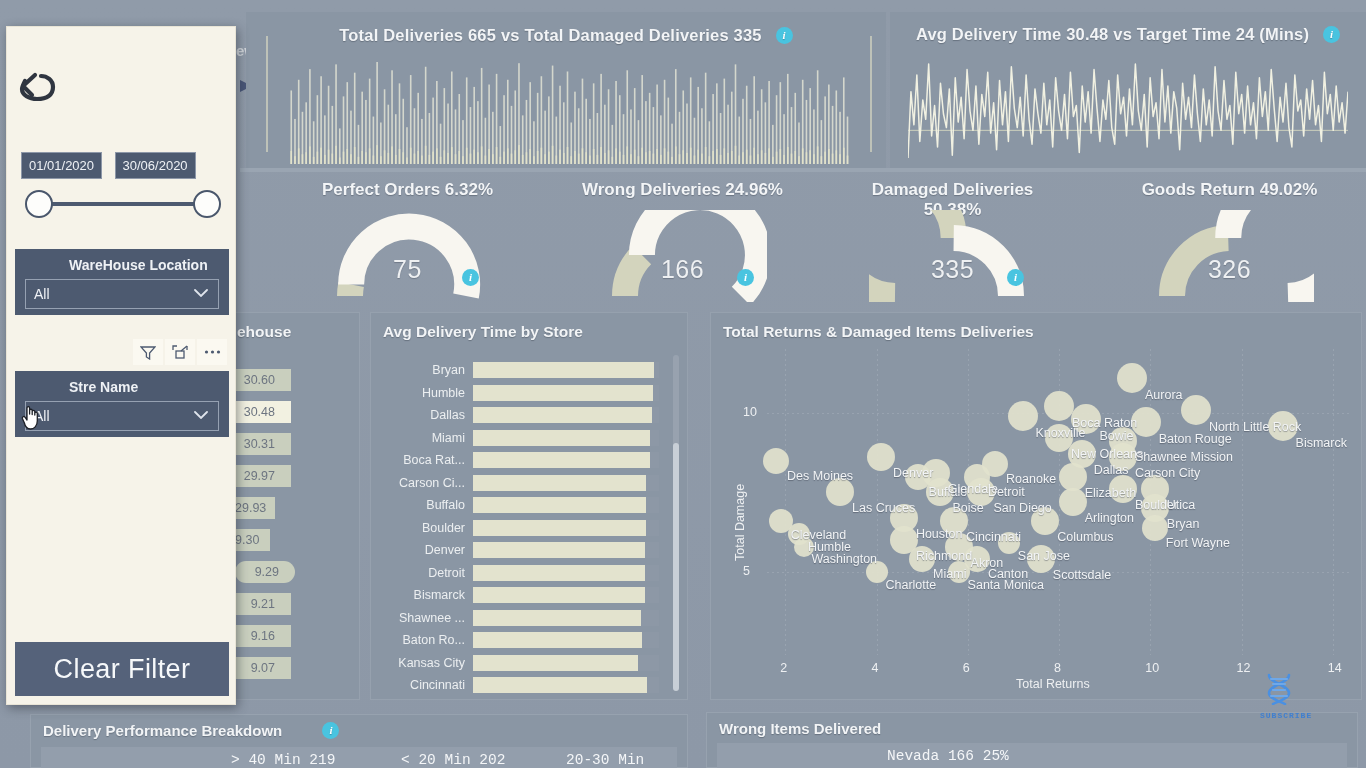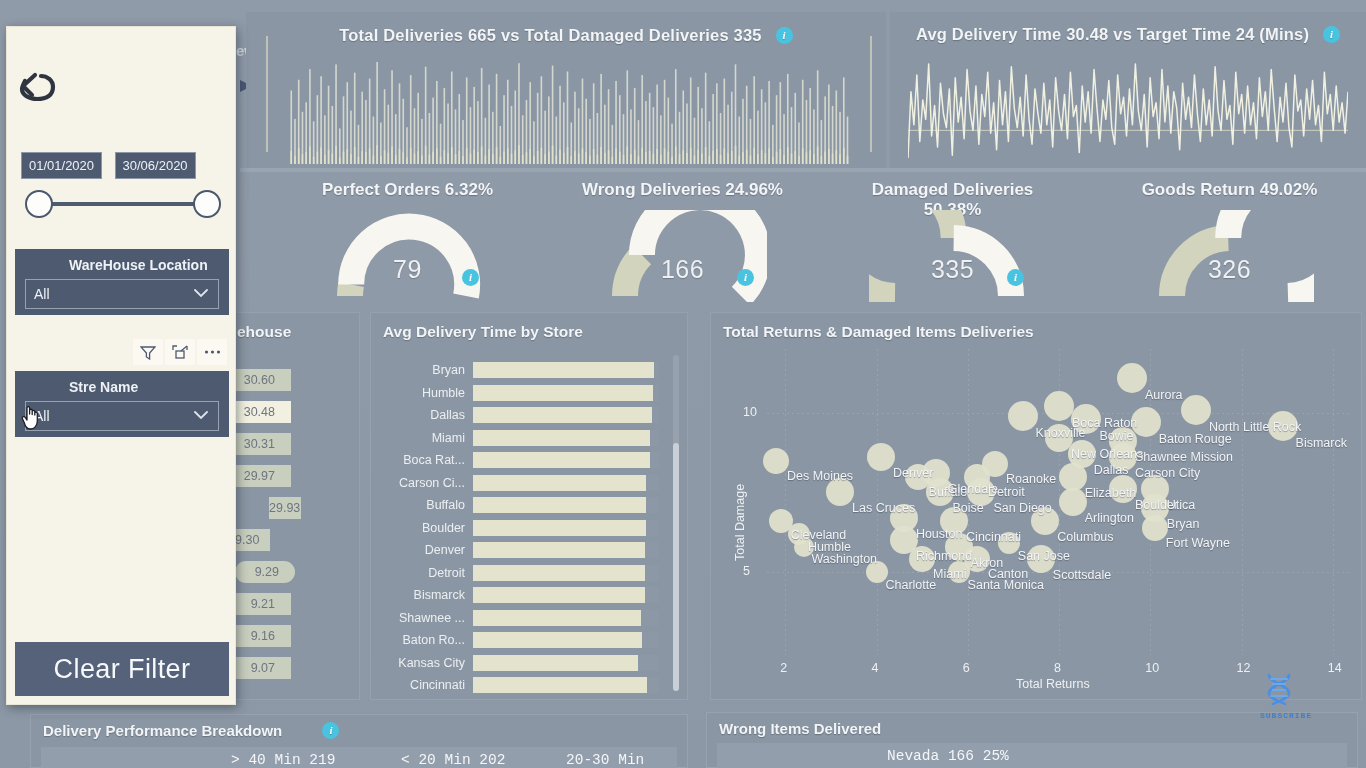--- a/index.html
+++ b/index.html
@@ -472,21 +472,21 @@
   <div class="gaugecard" style="left:300px;top:180px;width:215px;height:118px;">
     <div class="gttl">Perfect Orders 6.32%</div>
     <div class="gauge-wrap">
       <svg width="168" height="92" viewBox="0 0 168 92">
           <g class="gauge-g">
             <path d="M 26.00 86.00 A 58 58 0 0 1 27.14 74.56" fill="none" stroke="#d3d4bd" stroke-width="26"></path>
             <path d="M 27.14 74.56 A 58 58 0 1 1 142.00 86.00" fill="none" stroke="#f8f6f0" stroke-width="26"></path>
           </g>
         </svg>
     </div>
-    <div class="gauge-val" style="bottom:14px;">79</div>
+    <div class="gauge-val" style="bottom:14px;">75</div>
     <span class="info-dot gauge-info" style="right:36px;bottom:12px;margin:0;">i</span>
   </div>
 
   <div class="gaugecard" style="left:575px;top:180px;width:215px;height:118px;">
     <div class="gttl">Wrong Deliveries 24.96%</div>
     <div class="gauge-wrap">
       <svg width="168" height="92" viewBox="0 0 168 92">
           <g class="gauge-g">
             <path d="M 26.00 86.00 A 58 58 0 0 1 42.94 45.04" fill="none" stroke="#d3d4bd" stroke-width="26"></path>
             <path d="M 42.94 45.04 A 58 58 0 1 1 142.00 86.00" fill="none" stroke="#f8f6f0" stroke-width="26"></path>
@@ -524,21 +524,21 @@
     <div class="gauge-val" style="bottom:14px;">326</div>
   </div>
 
   <div class="panel minitable" style="left:150px;top:312px;width:210px;height:388px;">
     <div class="ptitle" style="left:86px;">ehouse</div>
     <div id="wh-cells">
         <div class="mtcell" style="left:84px;width:56px;top:56px;">30.60</div>
         <div class="mtcell sel" style="left:84px;width:56px;top:88px;">30.48</div>
         <div class="mtcell" style="left:84px;width:56px;top:120px;">30.31</div>
         <div class="mtcell" style="left:84px;width:56px;top:152px;">29.97</div>
-        <div class="mtcell" style="left:84px;width:32px;top:184px;margin-left:34px;">29.93</div>
+        <div class="mtcell" style="left:84px;width:40px;top:184px;">29.93</div>
         <div class="mtcell" style="left:84px;width:35px;top:216px;">9.30</div>
         <div class="mtcell" style="left:84px;width:60px;top:248px;border-radius:11px;">9.29</div>
         <div class="mtcell" style="left:84px;width:56px;top:280px;">9.21</div>
         <div class="mtcell" style="left:84px;width:56px;top:312px;">9.16</div>
         <div class="mtcell" style="left:84px;width:56px;top:344px;">9.07</div>
       </div>
   </div>
 
   <div class="panel" style="left:370px;top:312px;width:318px;height:388px;">
     <div class="ptitle">Avg Delivery Time by Store</div>

